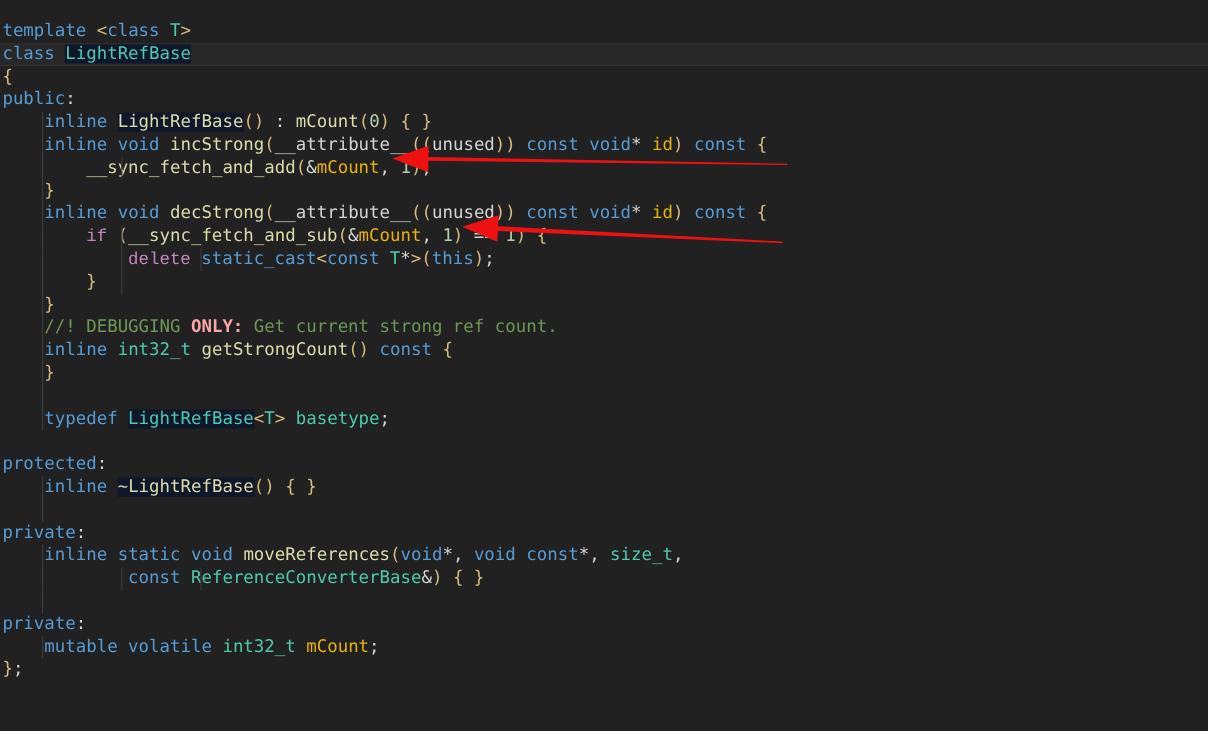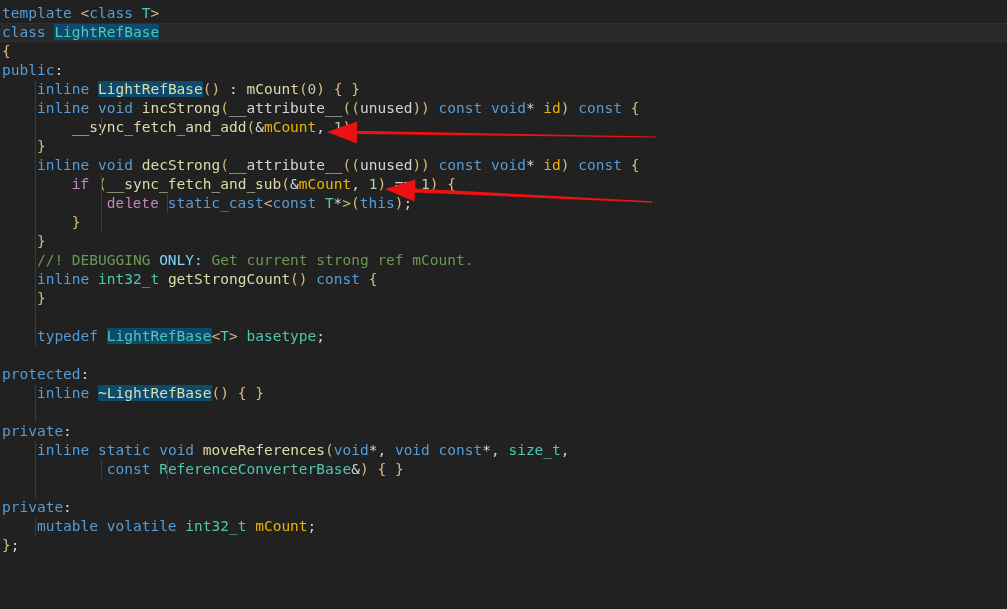--- a/index.html
+++ b/index.html
@@ -15,21 +15,21 @@
     background: #212121;
     overflow: hidden;
     font-family: "DejaVu Sans Mono", "Liberation Mono", monospace;
     font-size: 14.5px;
     line-height: 19px;
     -webkit-font-smoothing: antialiased;
   }
   #code-layer {
     position: absolute;
     left: 0;
-    top: 0;
+    top: 13px;
     width: 1007px;
     height: 500px;
     padding-top: 4px;
     box-sizing: border-box;
   }
   .code-line {
     position: relative;
     height: 19px;
     line-height: 19px;
     white-space: pre;
@@ -55,25 +55,25 @@
   }
   
   .t-plain   { color: #d4d4d4; }
   .t-key     { color: #569cd6; }
   .t-ctrl    { color: #c586c0; font-family: Liberation Mono, monospace; }
   .t-type    { color: #4ec9b0; }
   .t-func    { color: #dcdcaa; }
   .t-var     { color: #eab308; }
   .t-num     { color: #b5cea8; }
   .t-comment { color: #6a9955; }
-  .t-doctag  { color: #7dd3fc; }
+  .t-doctag  { color: #fca5a5; font-weight: bold; }
   .t-brack   { color: #d7ba7d; }
   .t-op      { color: #d4d4d4; }
   .sel-match {
-    background: #0c4a6e;
+    background: #0f172a;
     border-radius: 1px;
   }
   #arrow-layer {
     position: absolute;
     left: 0;
     top: 0;
     width: 1007px;
     height: 609px;
     pointer-events: none;
   }
@@ -90,21 +90,21 @@
       <div class="code-line"><span class="t-key">public</span><span class="t-plain">:</span></div>
       <div class="code-line"><span class="guides"><span class="guide" style="left: 35.02px;"></span></span><span class="t-plain">    </span><span class="t-key">inline</span><span class="t-plain"> </span><span class="t-func sel-match">LightRefBase</span><span class="t-brack">(</span><span class="t-brack">)</span><span class="t-plain"> : </span><span class="t-func">mCount</span><span class="t-brack">(</span><span class="t-num">0</span><span class="t-brack">)</span><span class="t-plain"> </span><span class="t-brack">{</span><span class="t-plain"> </span><span class="t-brack">}</span></div>
       <div class="code-line"><span class="guides"><span class="guide" style="left: 35.02px;"></span></span><span class="t-plain">    </span><span class="t-key">inline</span><span class="t-plain"> </span><span class="t-key">void</span><span class="t-plain"> </span><span class="t-func">incStrong</span><span class="t-brack">(</span><span class="t-plain">__attribute__</span><span class="t-brack">((</span><span class="t-plain">unused</span><span class="t-brack">))</span><span class="t-plain"> </span><span class="t-key">const</span><span class="t-plain"> </span><span class="t-key">void</span><span class="t-op">*</span><span class="t-plain"> </span><span class="t-var">id</span><span class="t-brack">)</span><span class="t-plain"> </span><span class="t-key">const</span><span class="t-plain"> </span><span class="t-brack">{</span></div>
       <div class="code-line"><span class="guides"><span class="guide" style="left: 35.02px;"></span><span class="guide" style="left: 101.06px;"></span></span><span class="t-plain">        </span><span class="t-func">__sync_fetch_and_add</span><span class="t-brack">(</span><span class="t-op">&amp;</span><span class="t-var">mCount</span><span class="t-plain">, </span><span class="t-num">1</span><span class="t-brack">)</span><span class="t-plain">;</span></div>
       <div class="code-line"><span class="guides"><span class="guide" style="left: 35.02px;"></span></span><span class="t-plain">    </span><span class="t-brack">}</span></div>
       <div class="code-line"><span class="guides"><span class="guide" style="left: 35.02px;"></span></span><span class="t-plain">    </span><span class="t-key">inline</span><span class="t-plain"> </span><span class="t-key">void</span><span class="t-plain"> </span><span class="t-func">decStrong</span><span class="t-brack">(</span><span class="t-plain">__attribute__</span><span class="t-brack">((</span><span class="t-plain">unused</span><span class="t-brack">))</span><span class="t-plain"> </span><span class="t-key">const</span><span class="t-plain"> </span><span class="t-key">void</span><span class="t-op">*</span><span class="t-plain"> </span><span class="t-var">id</span><span class="t-brack">)</span><span class="t-plain"> </span><span class="t-key">const</span><span class="t-plain"> </span><span class="t-brack">{</span></div>
       <div class="code-line"><span class="guides"><span class="guide" style="left: 35.02px;"></span><span class="guide" style="left: 101.06px;"></span></span><span class="t-plain">        </span><span class="t-ctrl">if</span><span class="t-plain"> </span><span class="t-brack">(</span><span class="t-func">__sync_fetch_and_sub</span><span class="t-brack">(</span><span class="t-op">&amp;</span><span class="t-var">mCount</span><span class="t-plain">, </span><span class="t-num">1</span><span class="t-brack">)</span><span class="t-plain"> </span><span class="t-op">==</span><span class="t-plain"> </span><span class="t-num">1</span><span class="t-brack">)</span><span class="t-plain"> </span><span class="t-brack">{</span></div>
       <div class="code-line"><span class="guides"><span class="guide" style="left: 35.02px;"></span><span class="guide" style="left: 101.06px;"></span><span class="guide" style="left: 167.1px;"></span></span><span class="t-plain">            </span><span class="t-ctrl">delete</span><span class="t-plain"> </span><span class="t-key">static_cast</span><span class="t-brack">&lt;</span><span class="t-key">const</span><span class="t-plain"> </span><span class="t-type">T</span><span class="t-op">*</span><span class="t-brack">&gt;</span><span class="t-brack">(</span><span class="t-key">this</span><span class="t-brack">)</span><span class="t-plain">;</span></div>
       <div class="code-line"><span class="guides"><span class="guide" style="left: 35.02px;"></span><span class="guide" style="left: 101.06px;"></span></span><span class="t-plain">        </span><span class="t-brack">}</span></div>
       <div class="code-line"><span class="guides"><span class="guide" style="left: 35.02px;"></span></span><span class="t-plain">    </span><span class="t-brack">}</span></div>
-      <div class="code-line"><span class="guides"><span class="guide" style="left: 35.02px;"></span></span><span class="t-plain">    </span><span class="t-comment">//! DEBUGGING </span><span class="t-doctag">ONLY:</span><span class="t-comment"> Get current strong ref mCount.</span></div>
+      <div class="code-line"><span class="guides"><span class="guide" style="left: 35.02px;"></span></span><span class="t-plain">    </span><span class="t-comment">//! DEBUGGING </span><span class="t-doctag">ONLY:</span><span class="t-comment"> Get current strong ref count.</span></div>
       <div class="code-line"><span class="guides"><span class="guide" style="left: 35.02px;"></span></span><span class="t-plain">    </span><span class="t-key">inline</span><span class="t-plain"> </span><span class="t-type">int32_t</span><span class="t-plain"> </span><span class="t-func">getStrongCount</span><span class="t-brack">(</span><span class="t-brack">)</span><span class="t-plain"> </span><span class="t-key">const</span><span class="t-plain"> </span><span class="t-brack">{</span></div>
       <div class="code-line"><span class="guides"><span class="guide" style="left: 35.02px;"></span></span><span class="t-plain">    </span><span class="t-brack">}</span></div>
       <div class="code-line"><span class="guides"><span class="guide" style="left: 35.02px;"></span></span>&nbsp;</div>
       <div class="code-line"><span class="guides"><span class="guide" style="left: 35.02px;"></span></span><span class="t-plain">    </span><span class="t-key">typedef</span><span class="t-plain"> </span><span class="t-type sel-match">LightRefBase</span><span class="t-brack">&lt;</span><span class="t-type">T</span><span class="t-brack">&gt;</span><span class="t-plain"> </span><span class="t-type">basetype</span><span class="t-plain">;</span></div>
       <div class="code-line">&nbsp;</div>
       <div class="code-line"><span class="t-key">protected</span><span class="t-plain">:</span></div>
       <div class="code-line"><span class="guides"><span class="guide" style="left: 35.02px;"></span></span><span class="t-plain">    </span><span class="t-key">inline</span><span class="t-plain"> </span><span class="t-func sel-match">~LightRefBase</span><span class="t-brack">(</span><span class="t-brack">)</span><span class="t-plain"> </span><span class="t-brack">{</span><span class="t-plain"> </span><span class="t-brack">}</span></div>
       <div class="code-line"><span class="guides"><span class="guide" style="left: 35.02px;"></span></span>&nbsp;</div>
       <div class="code-line"><span class="t-key">private</span><span class="t-plain">:</span></div>
       <div class="code-line"><span class="guides"><span class="guide" style="left: 35.02px;"></span></span><span class="t-plain">    </span><span class="t-key">inline</span><span class="t-plain"> </span><span class="t-key">static</span><span class="t-plain"> </span><span class="t-key">void</span><span class="t-plain"> </span><span class="t-func">moveReferences</span><span class="t-brack">(</span><span class="t-key">void</span><span class="t-op">*</span><span class="t-plain">, </span><span class="t-key">void</span><span class="t-plain"> </span><span class="t-key">const</span><span class="t-op">*</span><span class="t-plain">, </span><span class="t-type">size_t</span><span class="t-plain">,</span></div>

